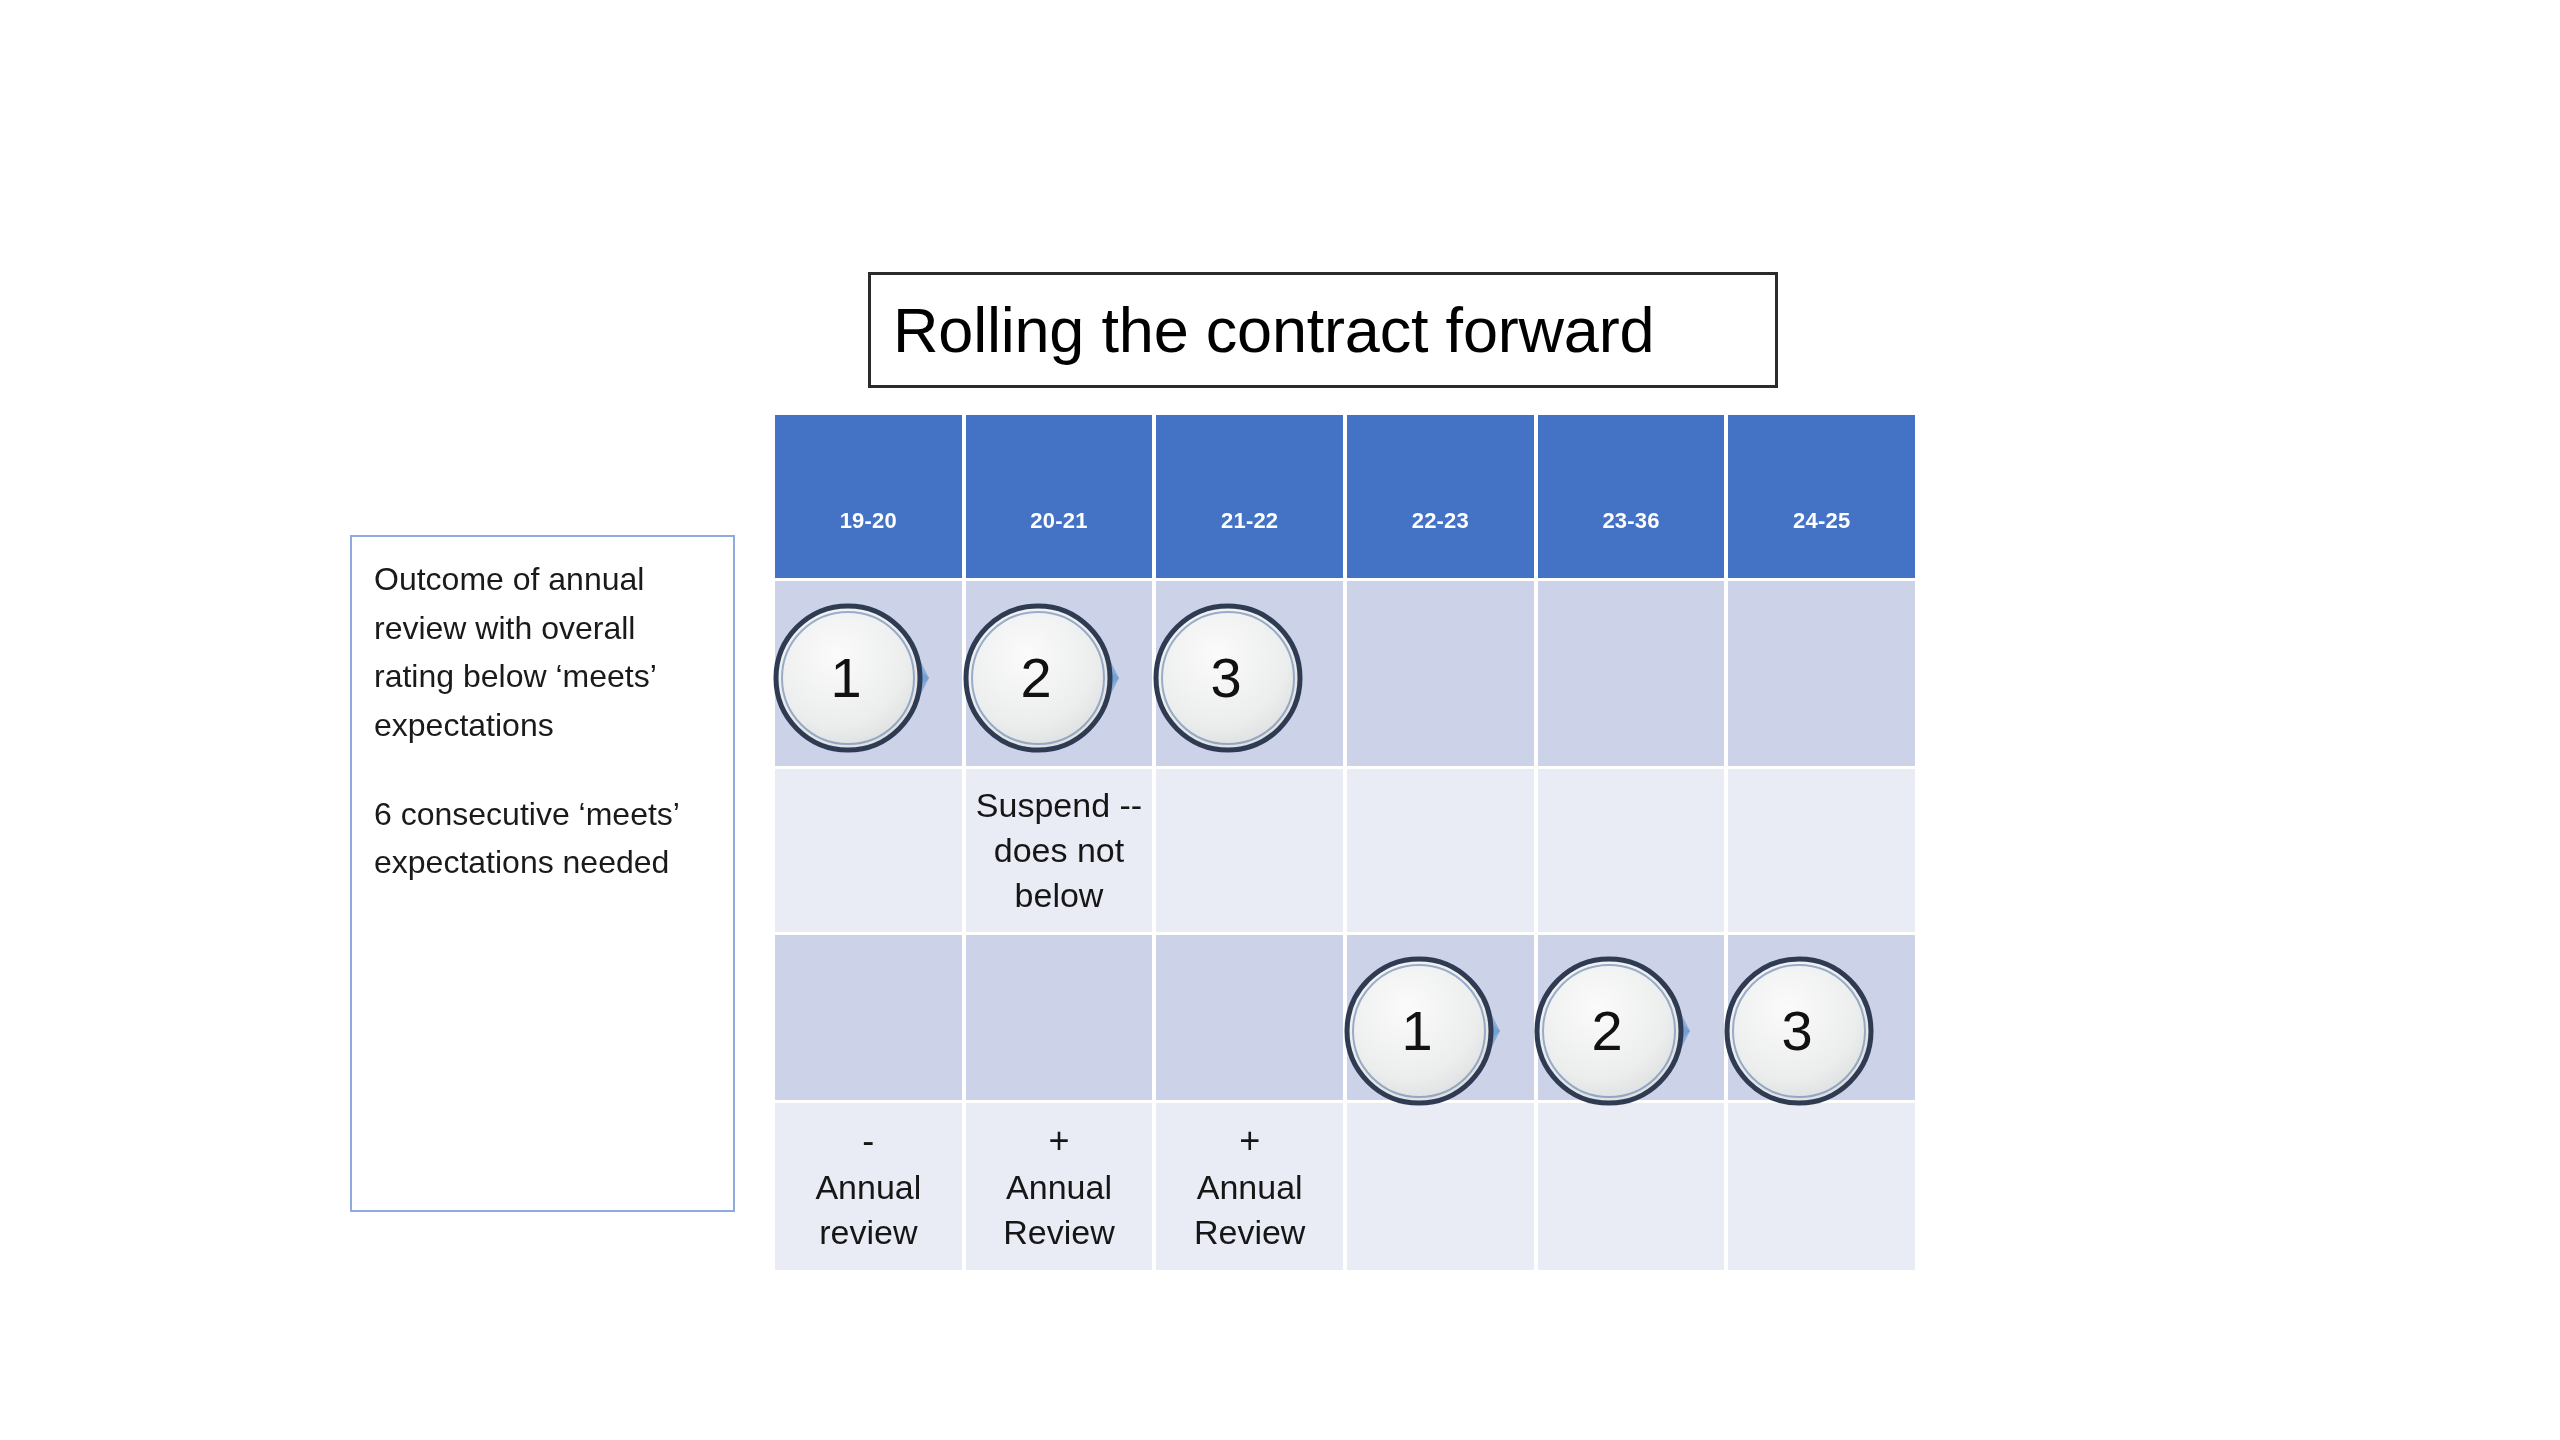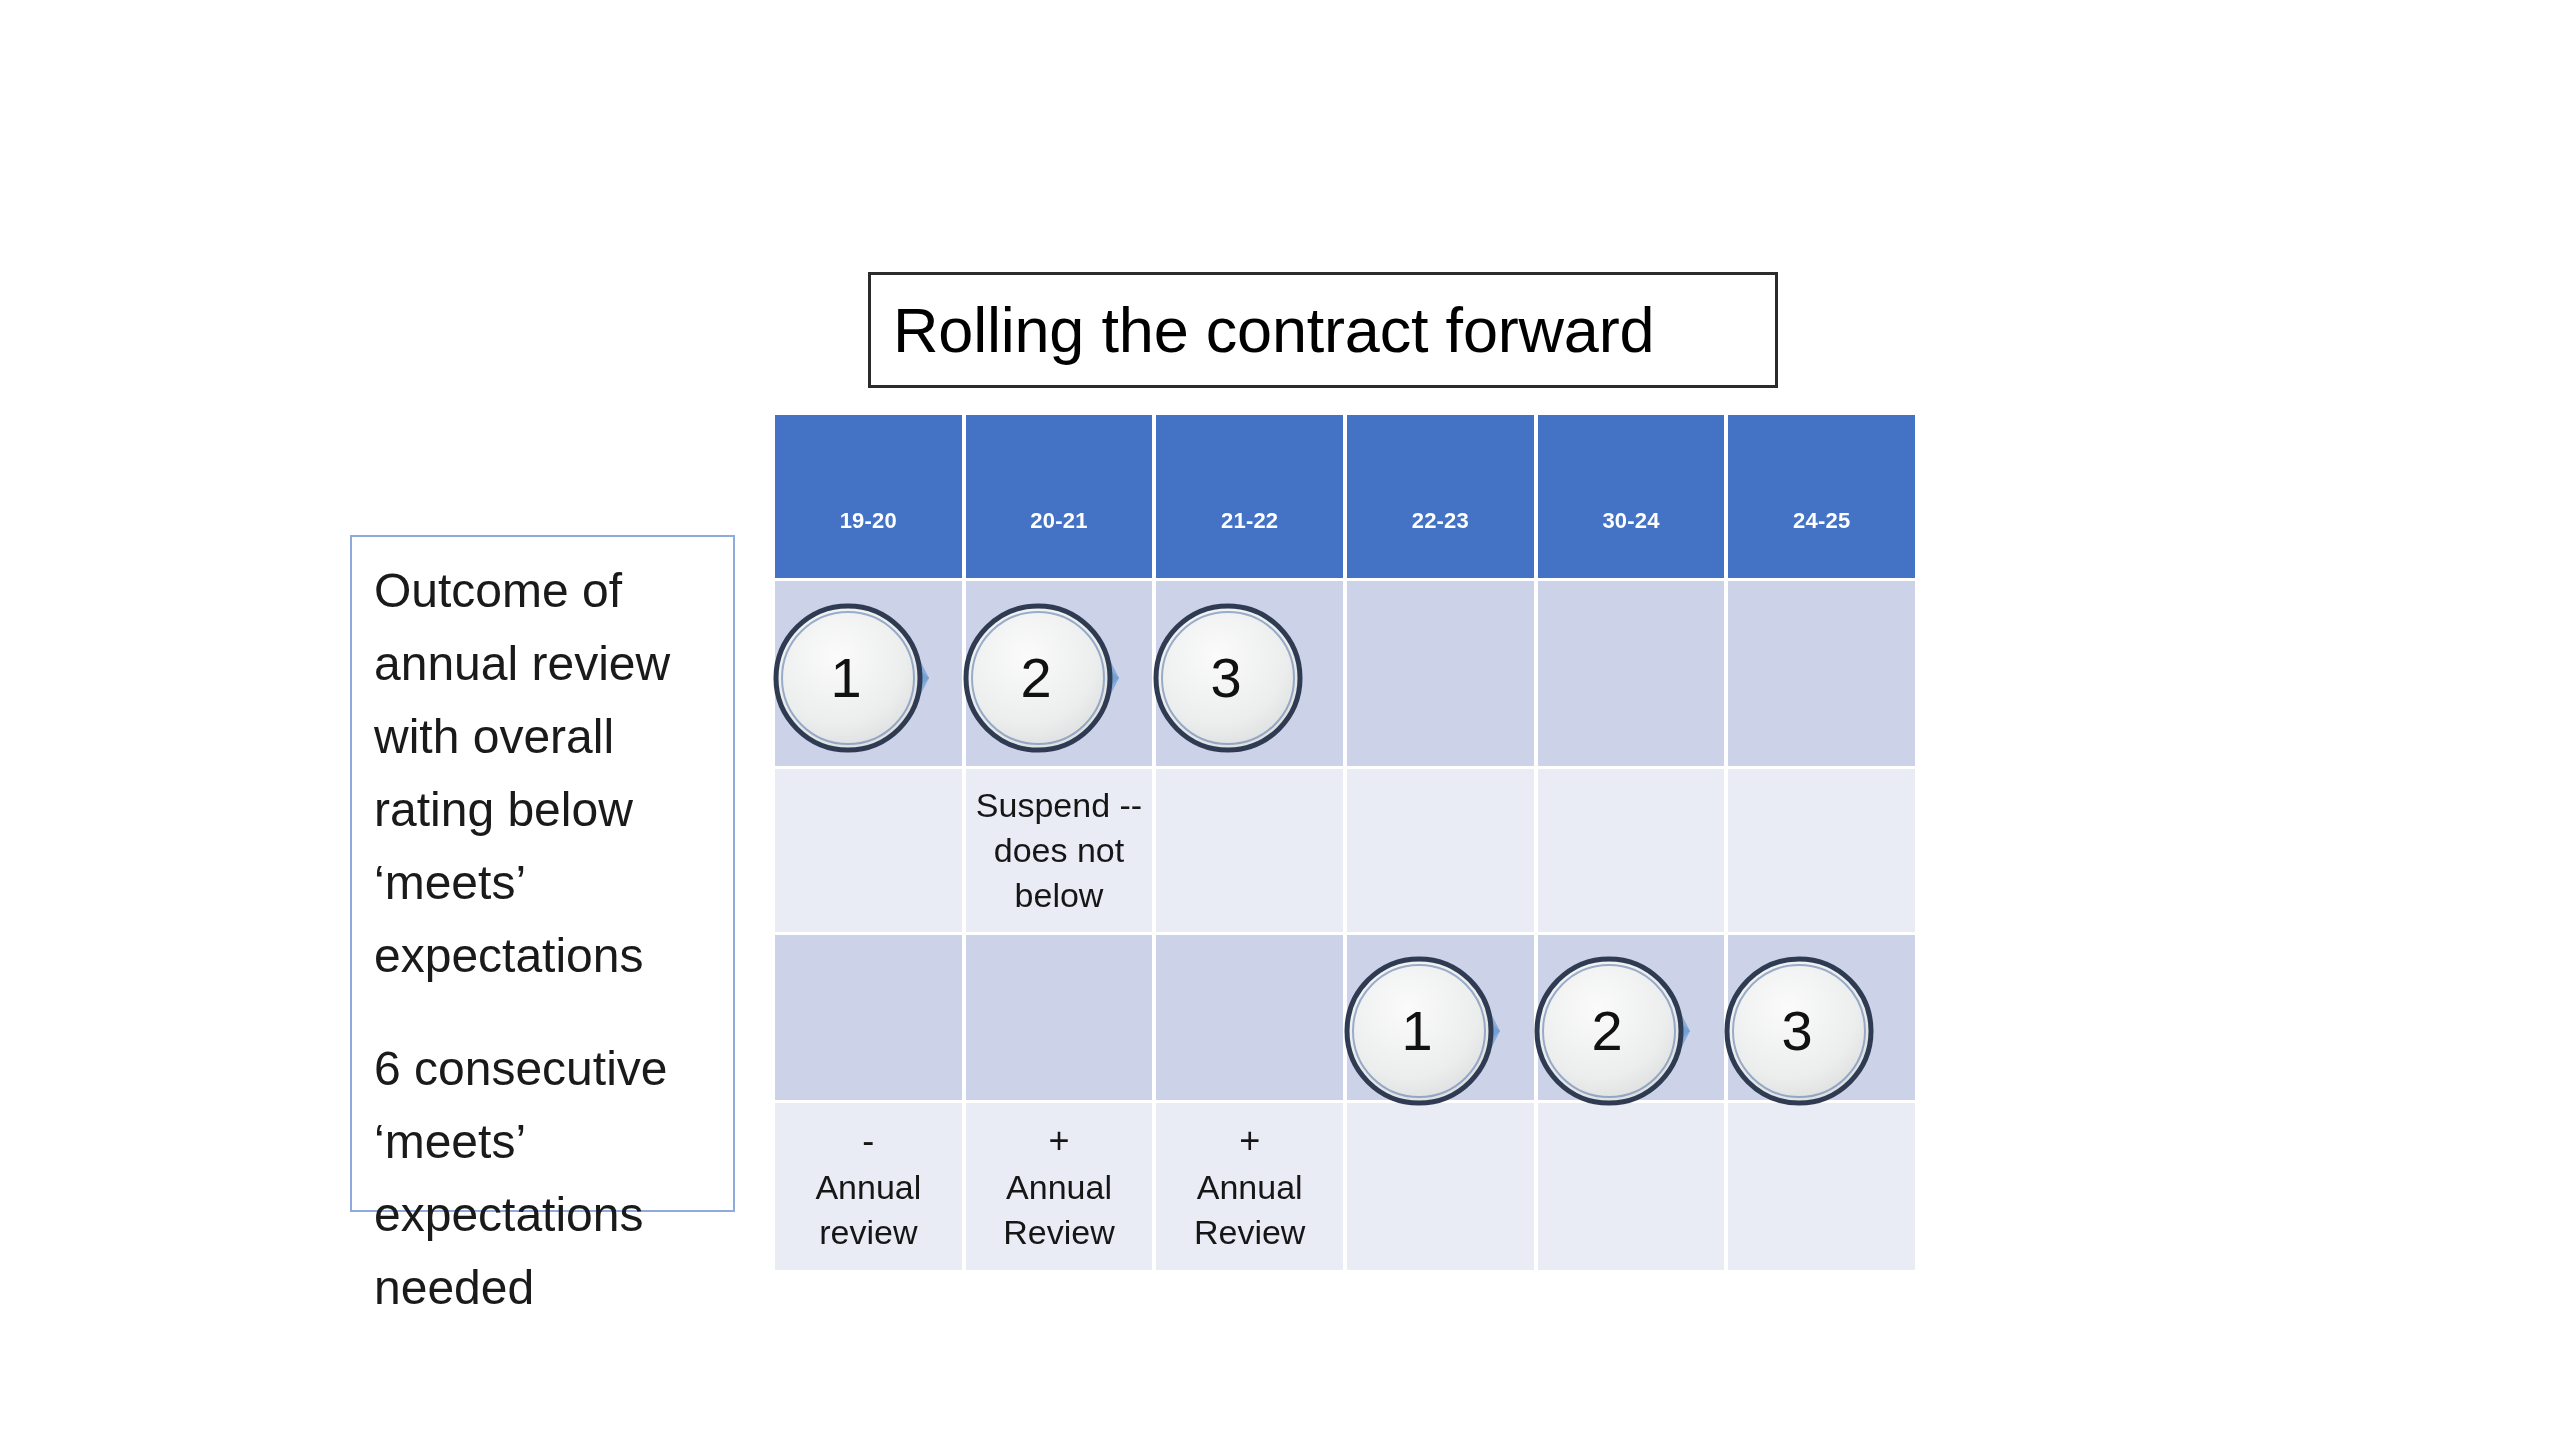--- a/index.html
+++ b/index.html
@@ -54,21 +54,21 @@
     left: 350px;
     top: 535px;
     width: 385px;
     height: 677px;
     border: 2px solid #8faadc;
     background: #ffffff;
     box-sizing: border-box;
     padding: 18px 18px 0 22px;
   }
   .note-para {
-    font-size: 48px;
+    font-size: 32px;
     line-height: 1.52;
     color: #1a1a1a;
   }
   .note-gap { height: 40px; }
 
   
   #grid {
     position: absolute;
     left: 775px;
     top: 415px;
@@ -190,21 +190,21 @@
       <div class="cell">
         <span class="head-label">20-21</span>
       </div>
       <div class="cell">
         <span class="head-label">21-22</span>
       </div>
       <div class="cell">
         <span class="head-label">22-23</span>
       </div>
       <div class="cell">
-        <span class="head-label">30-24</span>
+        <span class="head-label">23-36</span>
       </div>
       <div class="cell">
         <span class="head-label">24-25</span>
       </div>
     </div>
 
     <div class="grid-row band-dark" id="row-1">
       <div class="cell"></div>
       <div class="cell"></div>
       <div class="cell"></div>

